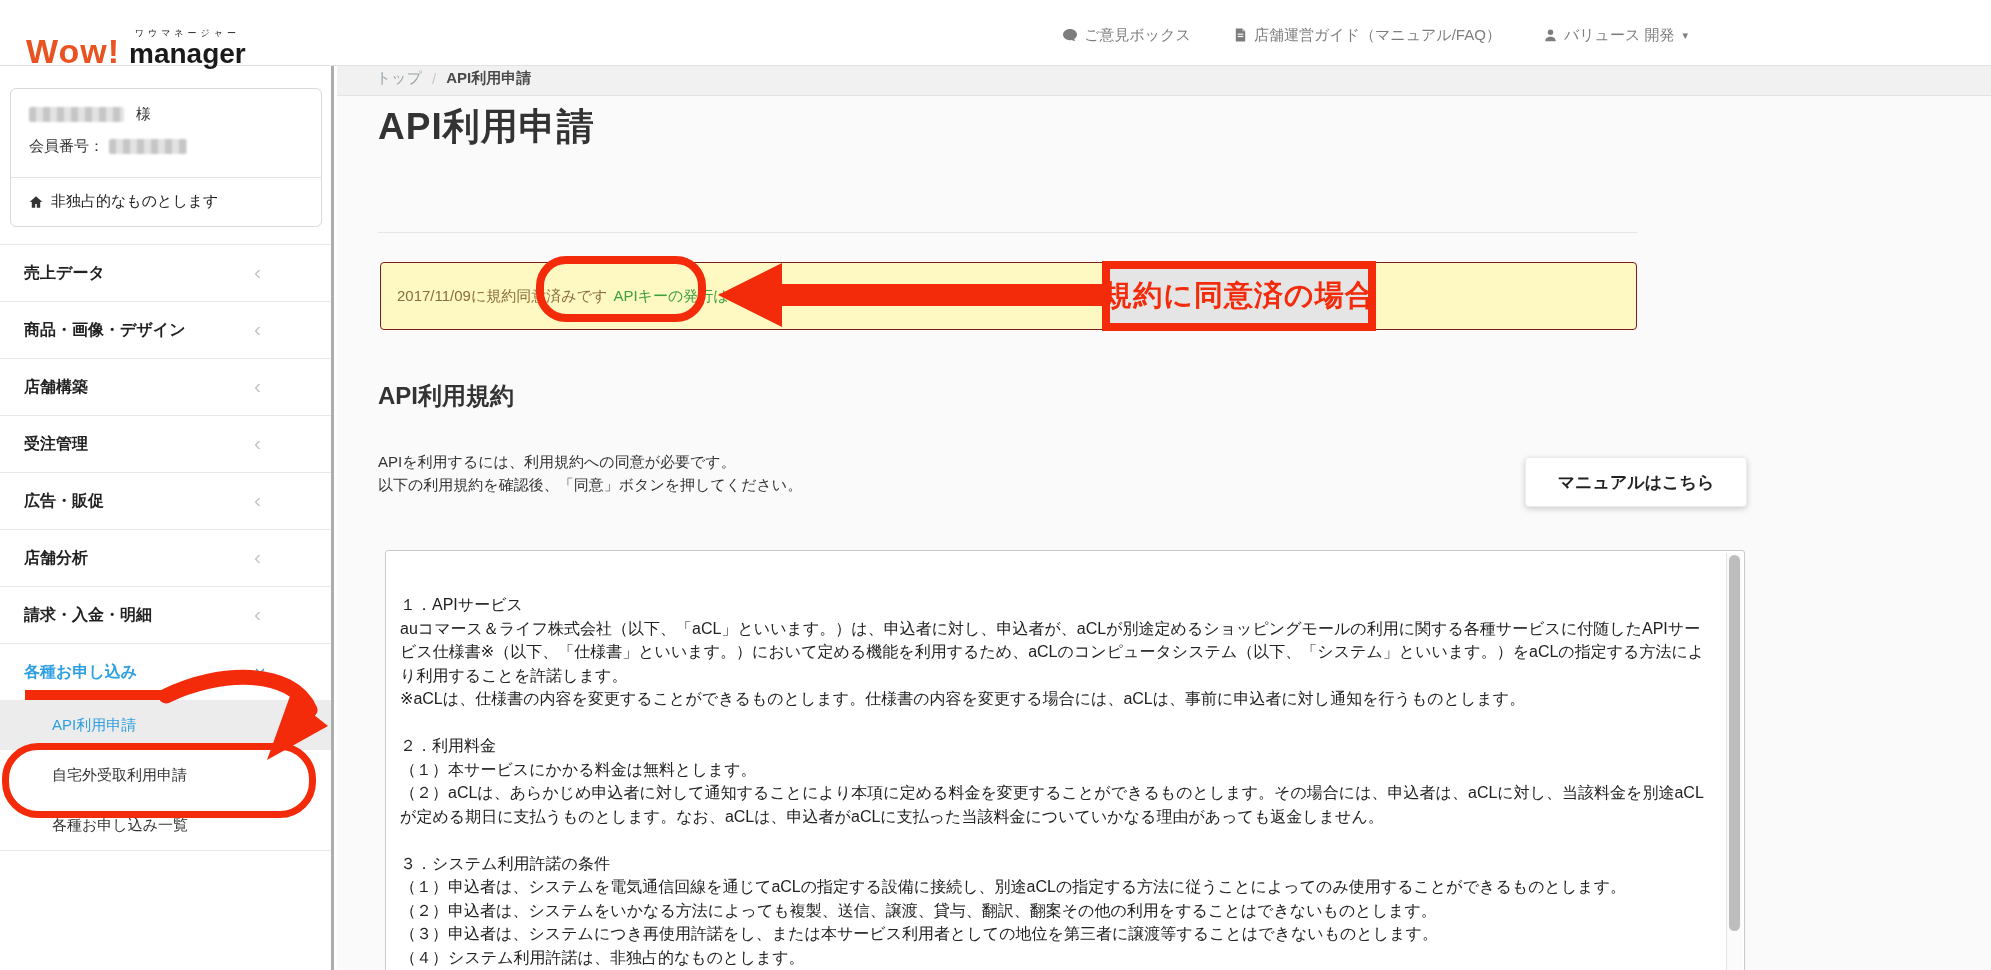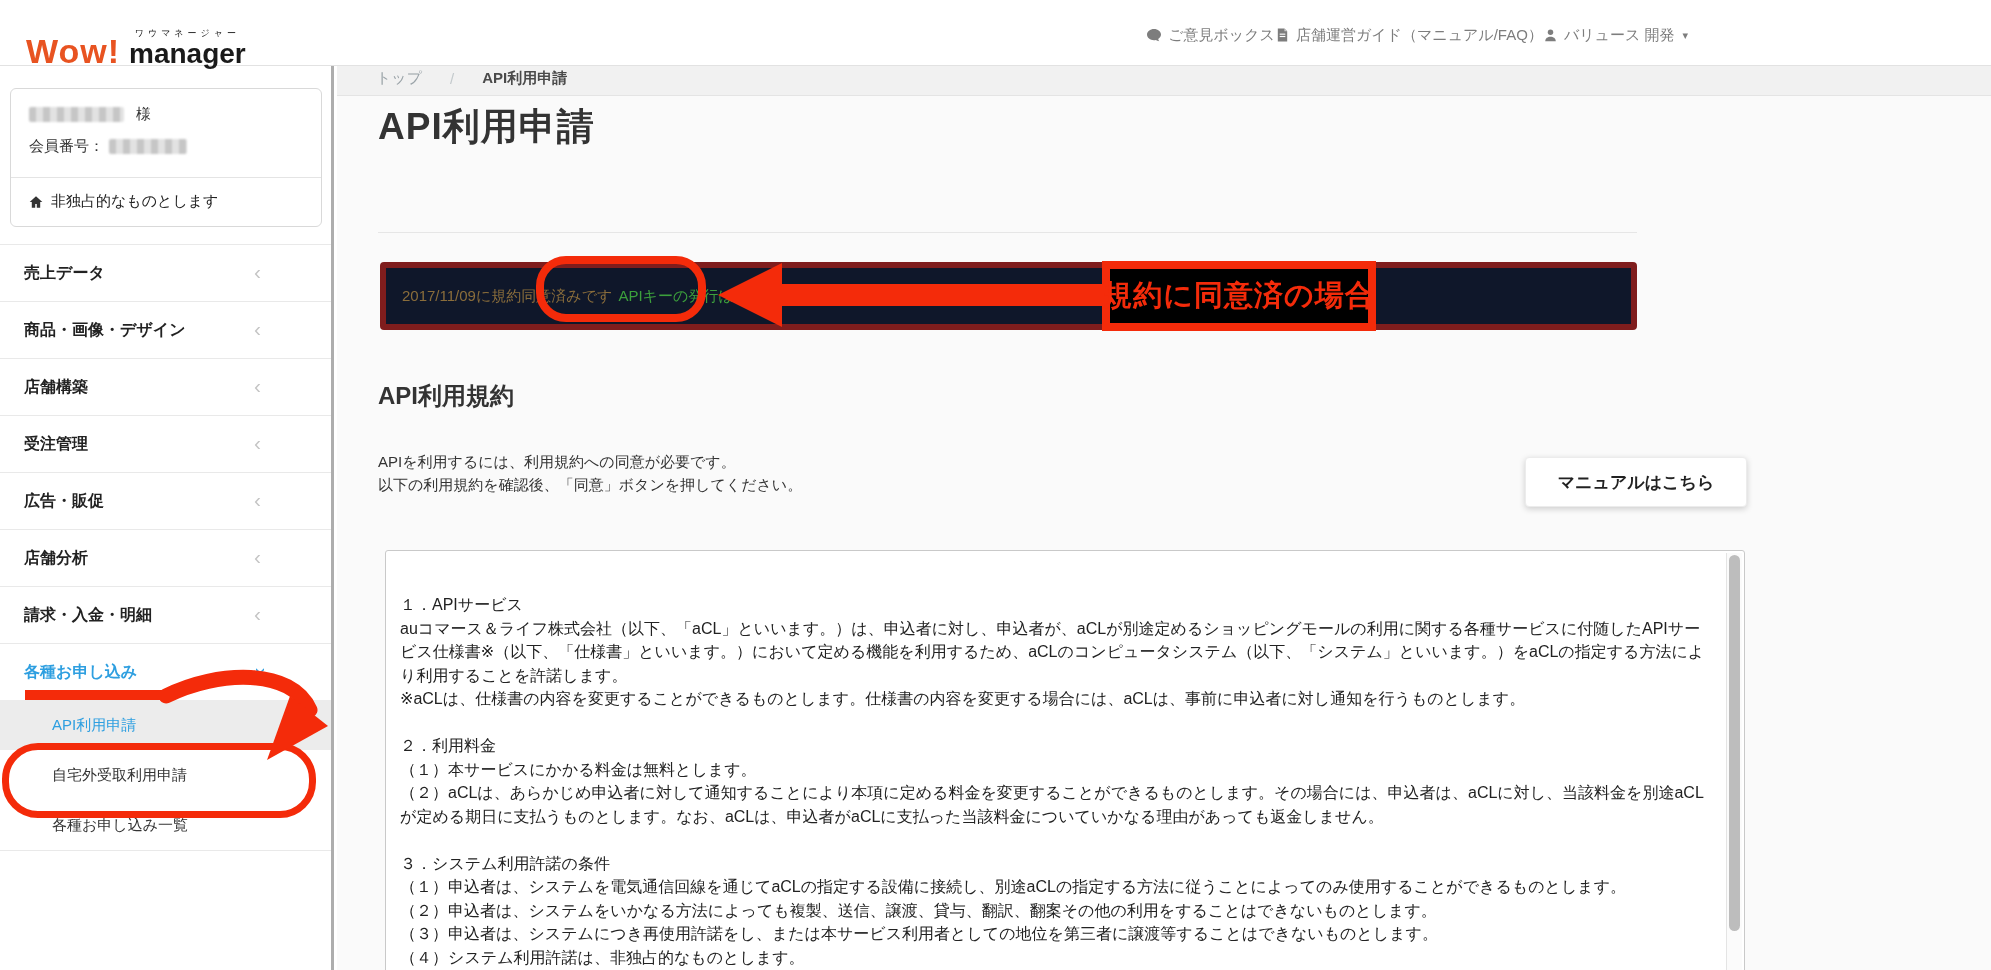--- a/index.html
+++ b/index.html
@@ -9,21 +9,21 @@
 
   
   .header { position:absolute; top:4px; left:0; right:0; height:62px; background:#fff;
     border-bottom:1px solid #e2e2e2; z-index:6; }
   .logo { position:absolute; left:26px; top:9px; display:flex; align-items:flex-end; gap:9px; cursor:pointer; }
   .logo-wow { font-size:34px; font-weight:800; color:#e85321; letter-spacing:1px; line-height:1.1; }
   .logo-mgr { display:flex; flex-direction:column; align-items:center; line-height:1; padding-bottom:2px; }
   .logo-ruby { font-size:9px; letter-spacing:4px; color:#1a1a1a; margin-bottom:2px; white-space:nowrap;margin-top:16px; }
   .logo-manager { font-size:28px; font-weight:700; color:#1a1a1a; }
   .header-nav { position:absolute; right:303px; top:0; height:62px; display:flex; align-items:center;
-    color:#7d7d7d; font-size:15px; }
+    gap:42px; color:#7d7d7d; font-size:15px; }
   .hnav-item { display:flex; align-items:center; gap:6px; cursor:pointer; white-space:nowrap; }
   .hnav-caret { font-size:11px; margin-left:2px; }
 
   
   .sidebar { position:absolute; top:62px; left:0; bottom:0; width:334px; background:#fff;
     border-right:3px solid #adadad; z-index:2; }
   .user-card { position:absolute; left:10px; top:26px; width:312px; height:139px;
     border:1px solid #d9d9d9; border-radius:6px; background:#fff; font-size:15px; color:#333; }
   .card-name { position:absolute; left:18px; top:16px; display:flex; align-items:center; gap:12px; }
   .card-member { position:absolute; left:18px; top:48px; display:flex; align-items:center; gap:5px;font-family:Liberation Serif, serif; }
@@ -50,42 +50,42 @@
   
   .sb-underline { position:absolute; left:25px; top:628px; width:146px; height:10px;
     background:#f42b0a; z-index:3; }
   .sb-arrow { position:absolute; left:160px; top:590px; width:176px; height:125px; z-index:4; }
   .sb-rect { position:absolute; left:2px; top:681px; width:314px; height:75px;
     border:7px solid #f42b0a; border-radius:36px; z-index:3; pointer-events:none; }
 
   
   .main { position:absolute; left:337px; top:62px; right:0; bottom:0; background:#fafafa; overflow:hidden; }
   .breadcrumb-bar { position:absolute; top:0; left:0; right:0; height:34px; background:#f1f1f1;
-    border-bottom:1px solid #e4e4e4; display:flex; align-items:center; padding-left:39px; gap:28px; font-size:15px; }
+    border-bottom:1px solid #e4e4e4; display:flex; align-items:center; padding-left:39px; gap:10px; font-size:15px; }
   .bc-home { color:#9aa3a8; cursor:pointer; }
   .bc-sep { color:#c3c9cc; }
   .bc-current { color:#4a4a4a; font-weight:700; }
   .page-title { position:absolute; left:41px; top:40px; font-size:37px; font-weight:700;
     color:#333; letter-spacing:1px; }
   .rule { position:absolute; left:41px; top:170px; width:1259px; border-top:1px solid #e6e6e6; }
 
-  .notice { position:absolute; left:43px; top:200px; width:1257px; height:68px; background:#0f172a;
-    border:6px solid #7f1d1d; border-radius:4px; display:flex; align-items:center; padding-left:16px;
+  .notice { position:absolute; left:43px; top:200px; width:1257px; height:68px; background:#fef9c3;
+    border:1px solid #7f1d1d; border-radius:4px; display:flex; align-items:center; padding-left:16px;
     font-size:15px; }
   .notice-status { color:#8a6d3b; }
   .notice-link { color:#3ca03c; margin-left:6px; cursor:pointer; text-decoration:none; }
 
   .ann-circle { position:absolute; left:199px; top:194px; width:170px; height:66px;
     border:8px solid #f42b0a; border-radius:30px; z-index:5; pointer-events:none; }
   .ann-tri { position:absolute; left:381px; top:201px; width:0; height:0;
     border-right:64px solid #f42b0a; border-top:32px solid transparent;
     border-bottom:32px solid transparent; z-index:5; }
   .ann-bar { position:absolute; left:445px; top:222px; width:322px; height:22px;
     background:#f42b0a; z-index:5; }
-  .ann-label { position:absolute; left:765px; top:199px; width:274px; height:70px; background:#000000;
+  .ann-label { position:absolute; left:765px; top:199px; width:274px; height:70px; background:#e5e5e5;
     border:8px solid #f42b0a; display:flex; align-items:center; justify-content:center;
     font-size:29px; font-weight:800; color:#f42b0a; letter-spacing:1px; z-index:5; white-space:nowrap; }
 
   .section-heading { position:absolute; left:41px; top:318px; font-size:24px; font-weight:700; color:#333; }
   .intro { position:absolute; left:41px; top:388px; font-size:15px; color:#333; line-height:23px; }
   .manual-btn { position:absolute; left:1188px; top:395px; width:222px; height:50px; background:#fff;
     border:1px solid #ececec; border-radius:4px; box-shadow:0 2px 6px rgba(0,0,0,0.18);
     font-size:17px; font-weight:700; color:#222; display:flex; align-items:center;
     justify-content:center; cursor:pointer; }
 

